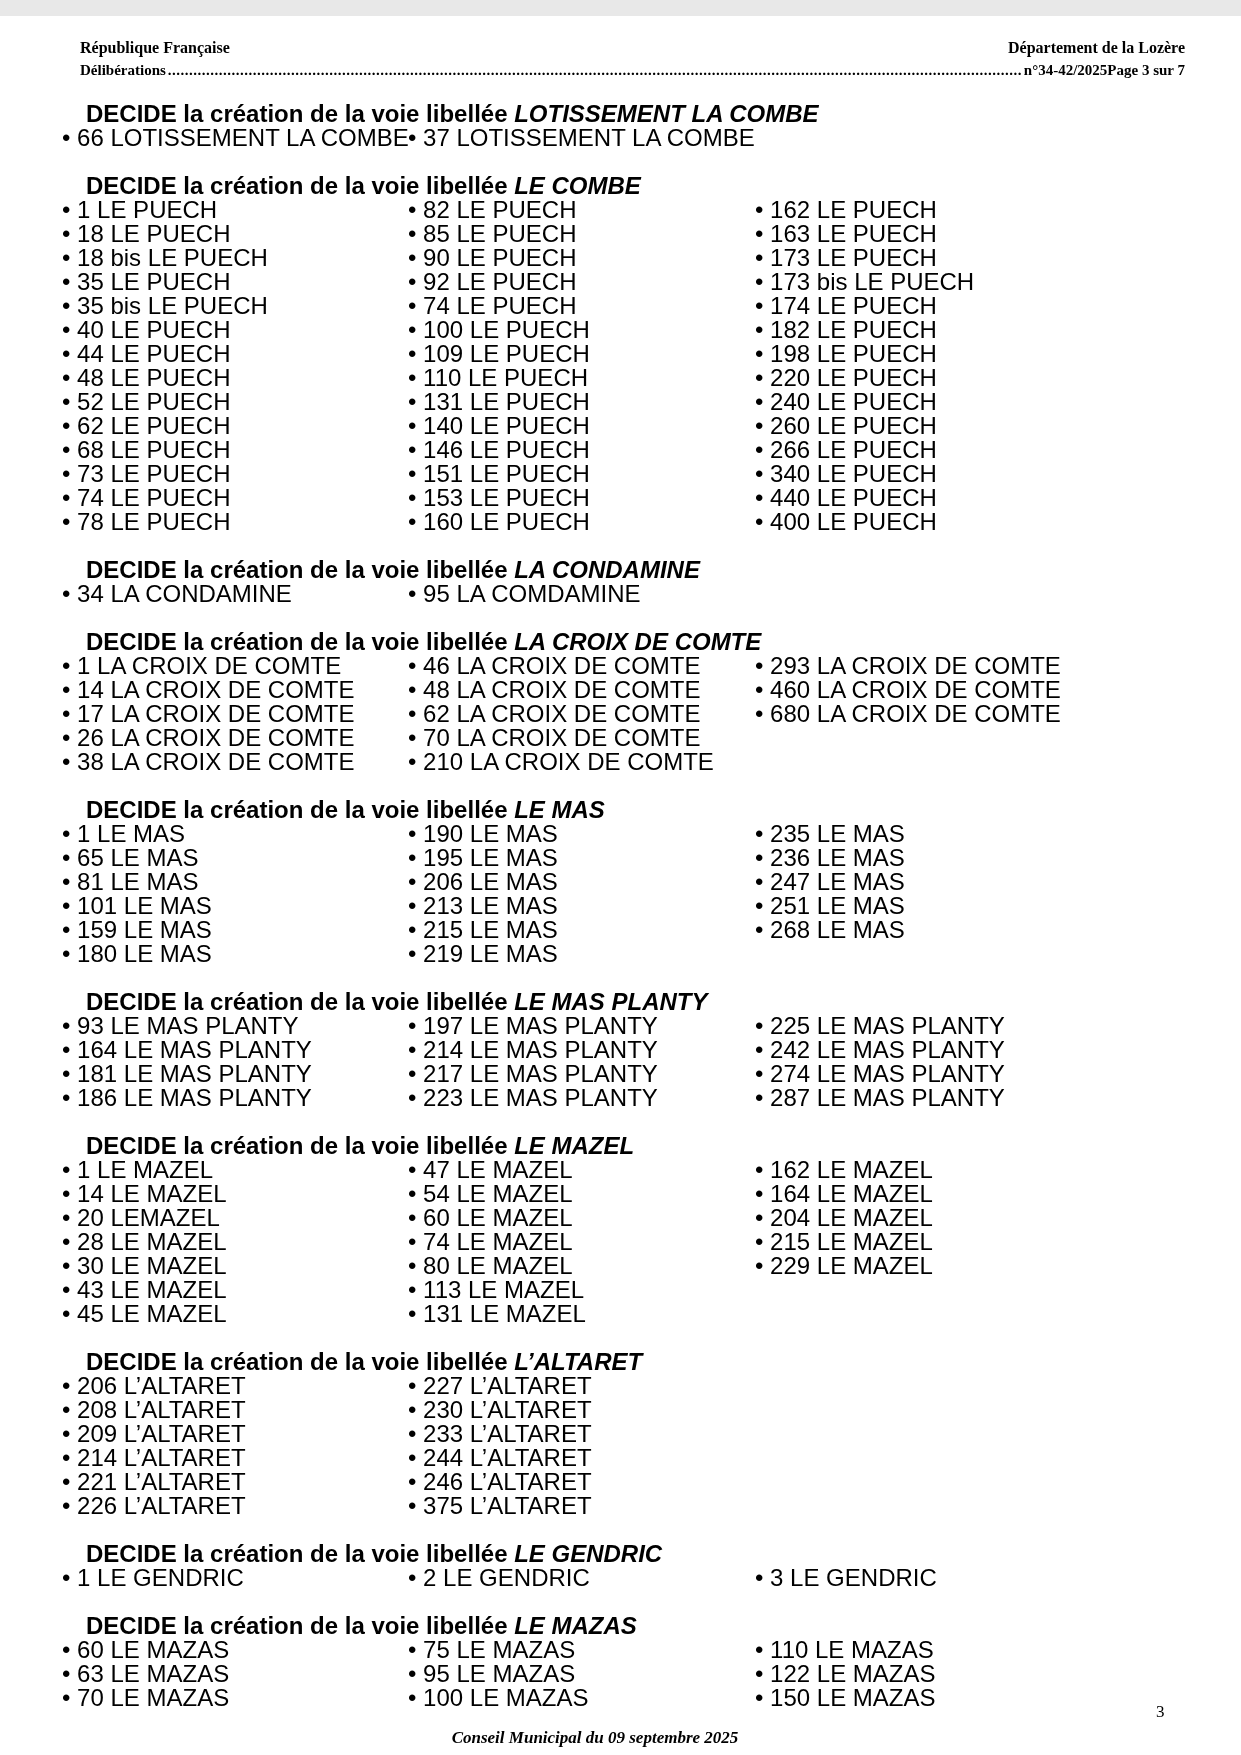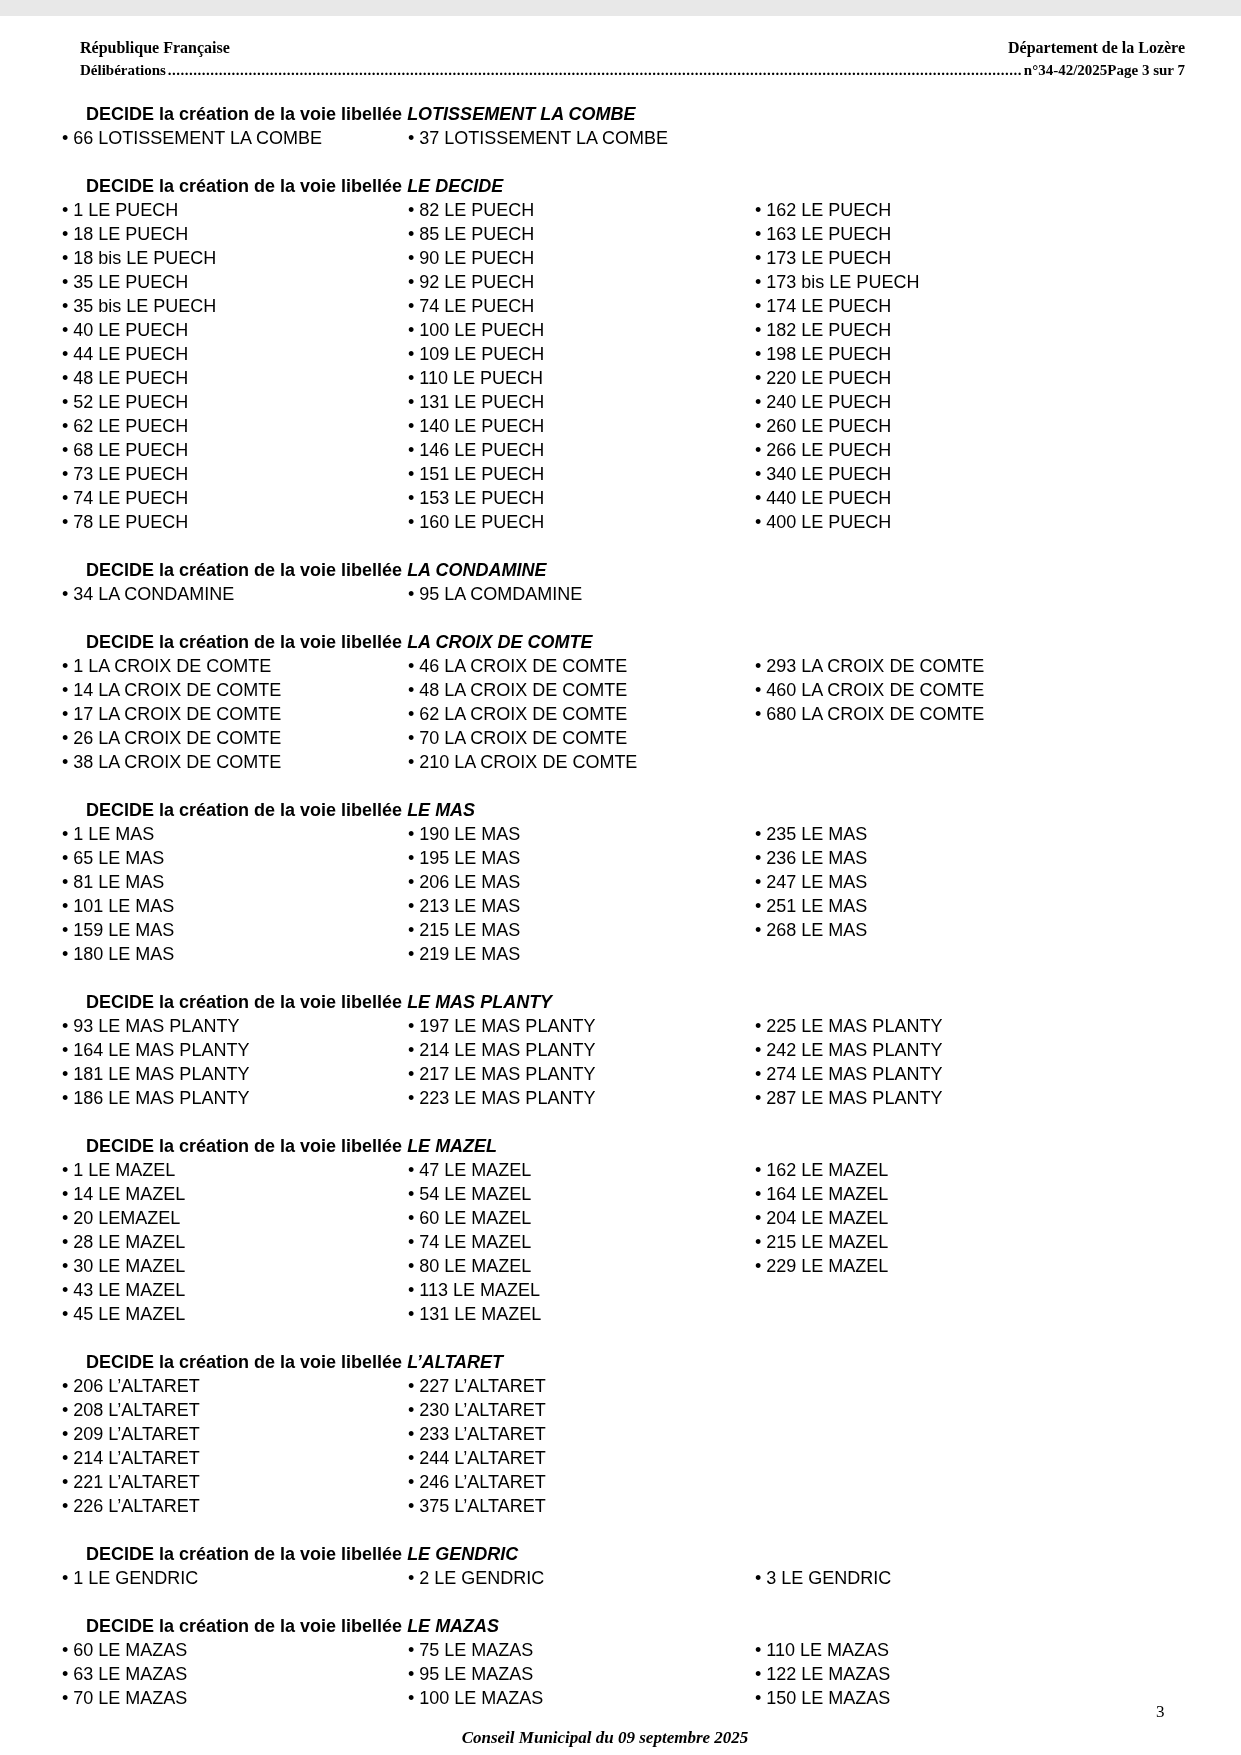--- a/index.html
+++ b/index.html
@@ -17,35 +17,35 @@
   .hdr{font-family:"Liberation Serif","DejaVu Serif",serif;font-weight:bold;}
   .hdr-line1{display:flex;justify-content:space-between;align-items:baseline;
     font-size:16px;line-height:20px;padding-left:18px;}
   .hdr-line2{display:flex;align-items:baseline;font-size:15px;line-height:24px;
     padding-left:18px;white-space:nowrap;}
   .hdr-label{flex:0 0 auto;}
   .hdr-dots{flex:1 1 auto;overflow:hidden;white-space:nowrap;letter-spacing:0.5px;margin:0 2px;}
   .hdr-ref{flex:0 0 auto;}
   
   .content{margin-top:20px;font-family:"Liberation Sans","DejaVu Sans",sans-serif;
-    font-size:18px;line-height:24px;}
+    font-size:24px;line-height:24px;}
   .section{margin-bottom:24px;}
   .section-heading{font-weight:bold;padding-left:24px;}
   .street-name{font-style:italic;}
   .cols{display:grid;grid-template-columns:346px 347px 1fr;}
   .col{min-height:1px;}
   .item{white-space:nowrap;}
   .item::before{content:"\2022\00a0";}
   
   .page-number{
     position:absolute;top:1686px;left:1156px;
     font-family:"Liberation Serif","DejaVu Serif",serif;font-size:17px;
   }
   .footer-note{
-    position:absolute;top:1712px;left:10px;width:1190px;text-align:center;
+    position:absolute;top:1712px;left:0;width:1190px;text-align:center;
     font-family:"Liberation Serif","DejaVu Serif",serif;
     font-weight:bold;font-style:italic;font-size:17px;
   }
 </style>
 </head>
 <body>
 
 <div class="page">
 
   <div class="hdr">
@@ -68,21 +68,21 @@
           <div class="col">
             <div class="item">66 LOTISSEMENT LA COMBE</div>
           </div>
           <div class="col">
             <div class="item">37 LOTISSEMENT LA COMBE</div>
           </div>
           <div class="col"></div>
         </div>
       </div>
       <div class="section">
-        <div class="section-heading"><span>DECIDE</span><span> la création de la voie libellée </span><span class="street-name">LE DECIDE</span></div>
+        <div class="section-heading"><span>DECIDE</span><span> la création de la voie libellée </span><span class="street-name">LE COMBE</span></div>
         <div class="cols">
           <div class="col">
             <div class="item">1 LE PUECH</div>
             <div class="item">18 LE PUECH</div>
             <div class="item">18 bis LE PUECH</div>
             <div class="item">35 LE PUECH</div>
             <div class="item">35 bis LE PUECH</div>
             <div class="item">40 LE PUECH</div>
             <div class="item">44 LE PUECH</div>
             <div class="item">48 LE PUECH</div>

